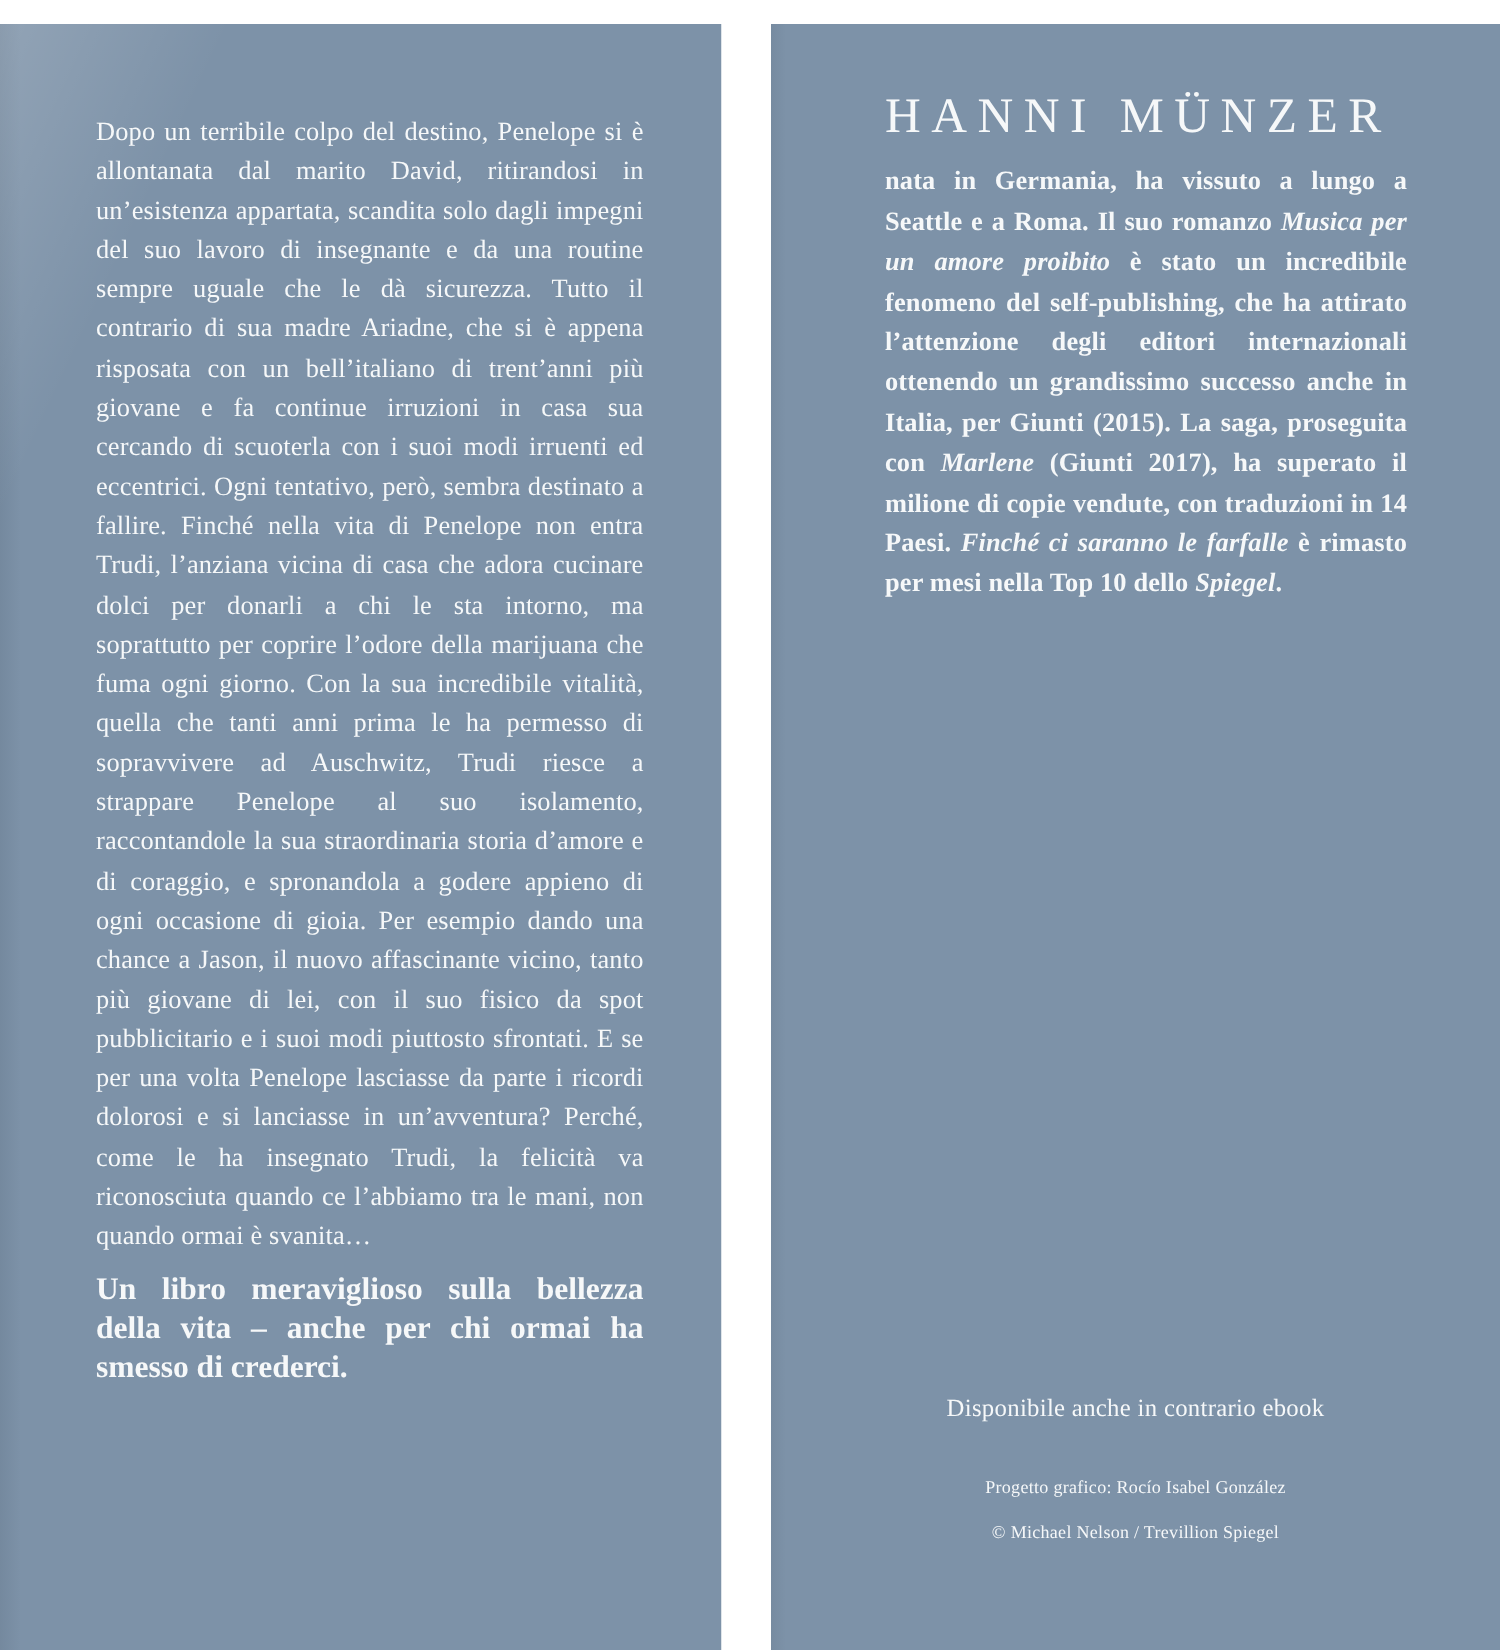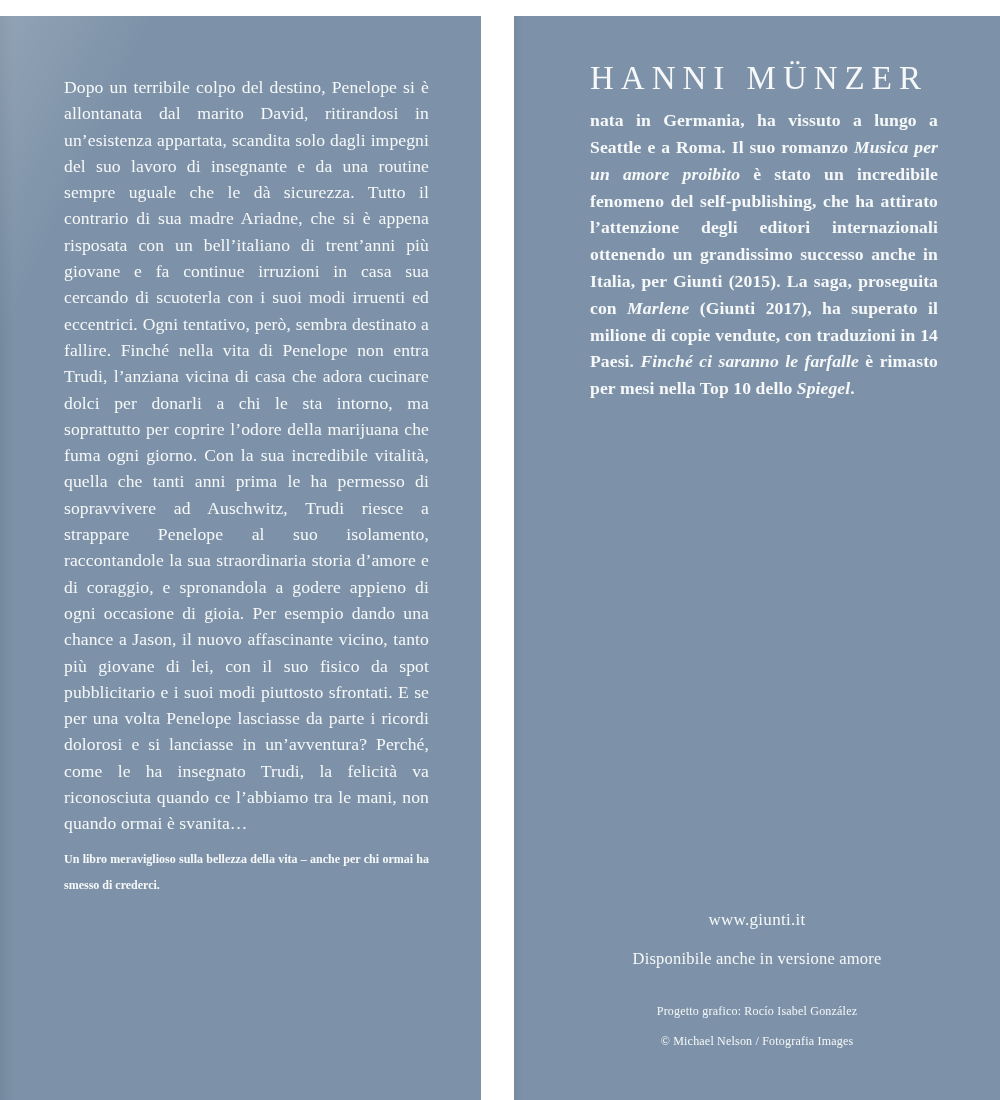--- a/index.html
+++ b/index.html
@@ -54,21 +54,21 @@
     margin: 0;
     font-size: 17.6px;
     line-height: 26.3px;
     text-align: justify;
     letter-spacing: 0.1px;
     hyphens: auto;
     -webkit-hyphens: auto;
   }
   .tagline {
     margin: 9px 0 0 0;
-    font-size: 12px;
+    font-size: 21px;
     line-height: 26.3px;
     font-weight: bold;
     text-align: justify;
     hyphens: auto;
   }
 
   
   .author-name {
     margin: 0;
     font-size: 33px;
@@ -126,22 +126,21 @@
     <p class="tagline">Un libro meraviglioso sulla bellezza della vita – anche per chi ormai ha smesso di crederci.</p>
   </section>
 
   <div class="gap"></div>
 
   <section class="flap flap-right">
     <h1 class="author-name">HANNI MÜNZER</h1>
     <p class="bio"><span>nata in Germania, ha vissuto a lungo a Seattle e a Roma. Il suo romanzo </span><span class="italic">Musica per un amore proibito</span><span> è stato un incredibile fenomeno del self-publishing, che ha attirato l’attenzione degli editori internazionali ottenendo un grandissimo successo anche in Italia, per Giunti (2015). La saga, proseguita con </span><span class="italic">Marlene</span><span> (Giunti 2017), ha superato il milione di copie vendute, con traduzioni in 14 Paesi. </span><span class="italic">Finché ci saranno le farfalle</span><span> è rimasto per mesi nella Top 10 dello </span><span class="italic">Spiegel</span><span>.</span></p>
 
     <div class="bottom-block">
-      <p class="website">www.giunti.it</p>
-      <p class="ebook">Disponibile anche in versione amore</p>
+      <p class="ebook">Disponibile anche in contrario ebook</p>
       <div class="credits">
         <p class="credit credit-design">Progetto grafico: Rocío Isabel González</p>
-        <p class="credit">© Michael Nelson / Fotografia Images</p>
+        <p class="credit">© Michael Nelson / Trevillion Spiegel</p>
       </div>
     </div>
   </section>
 
 </div>
 
 </body></html>

